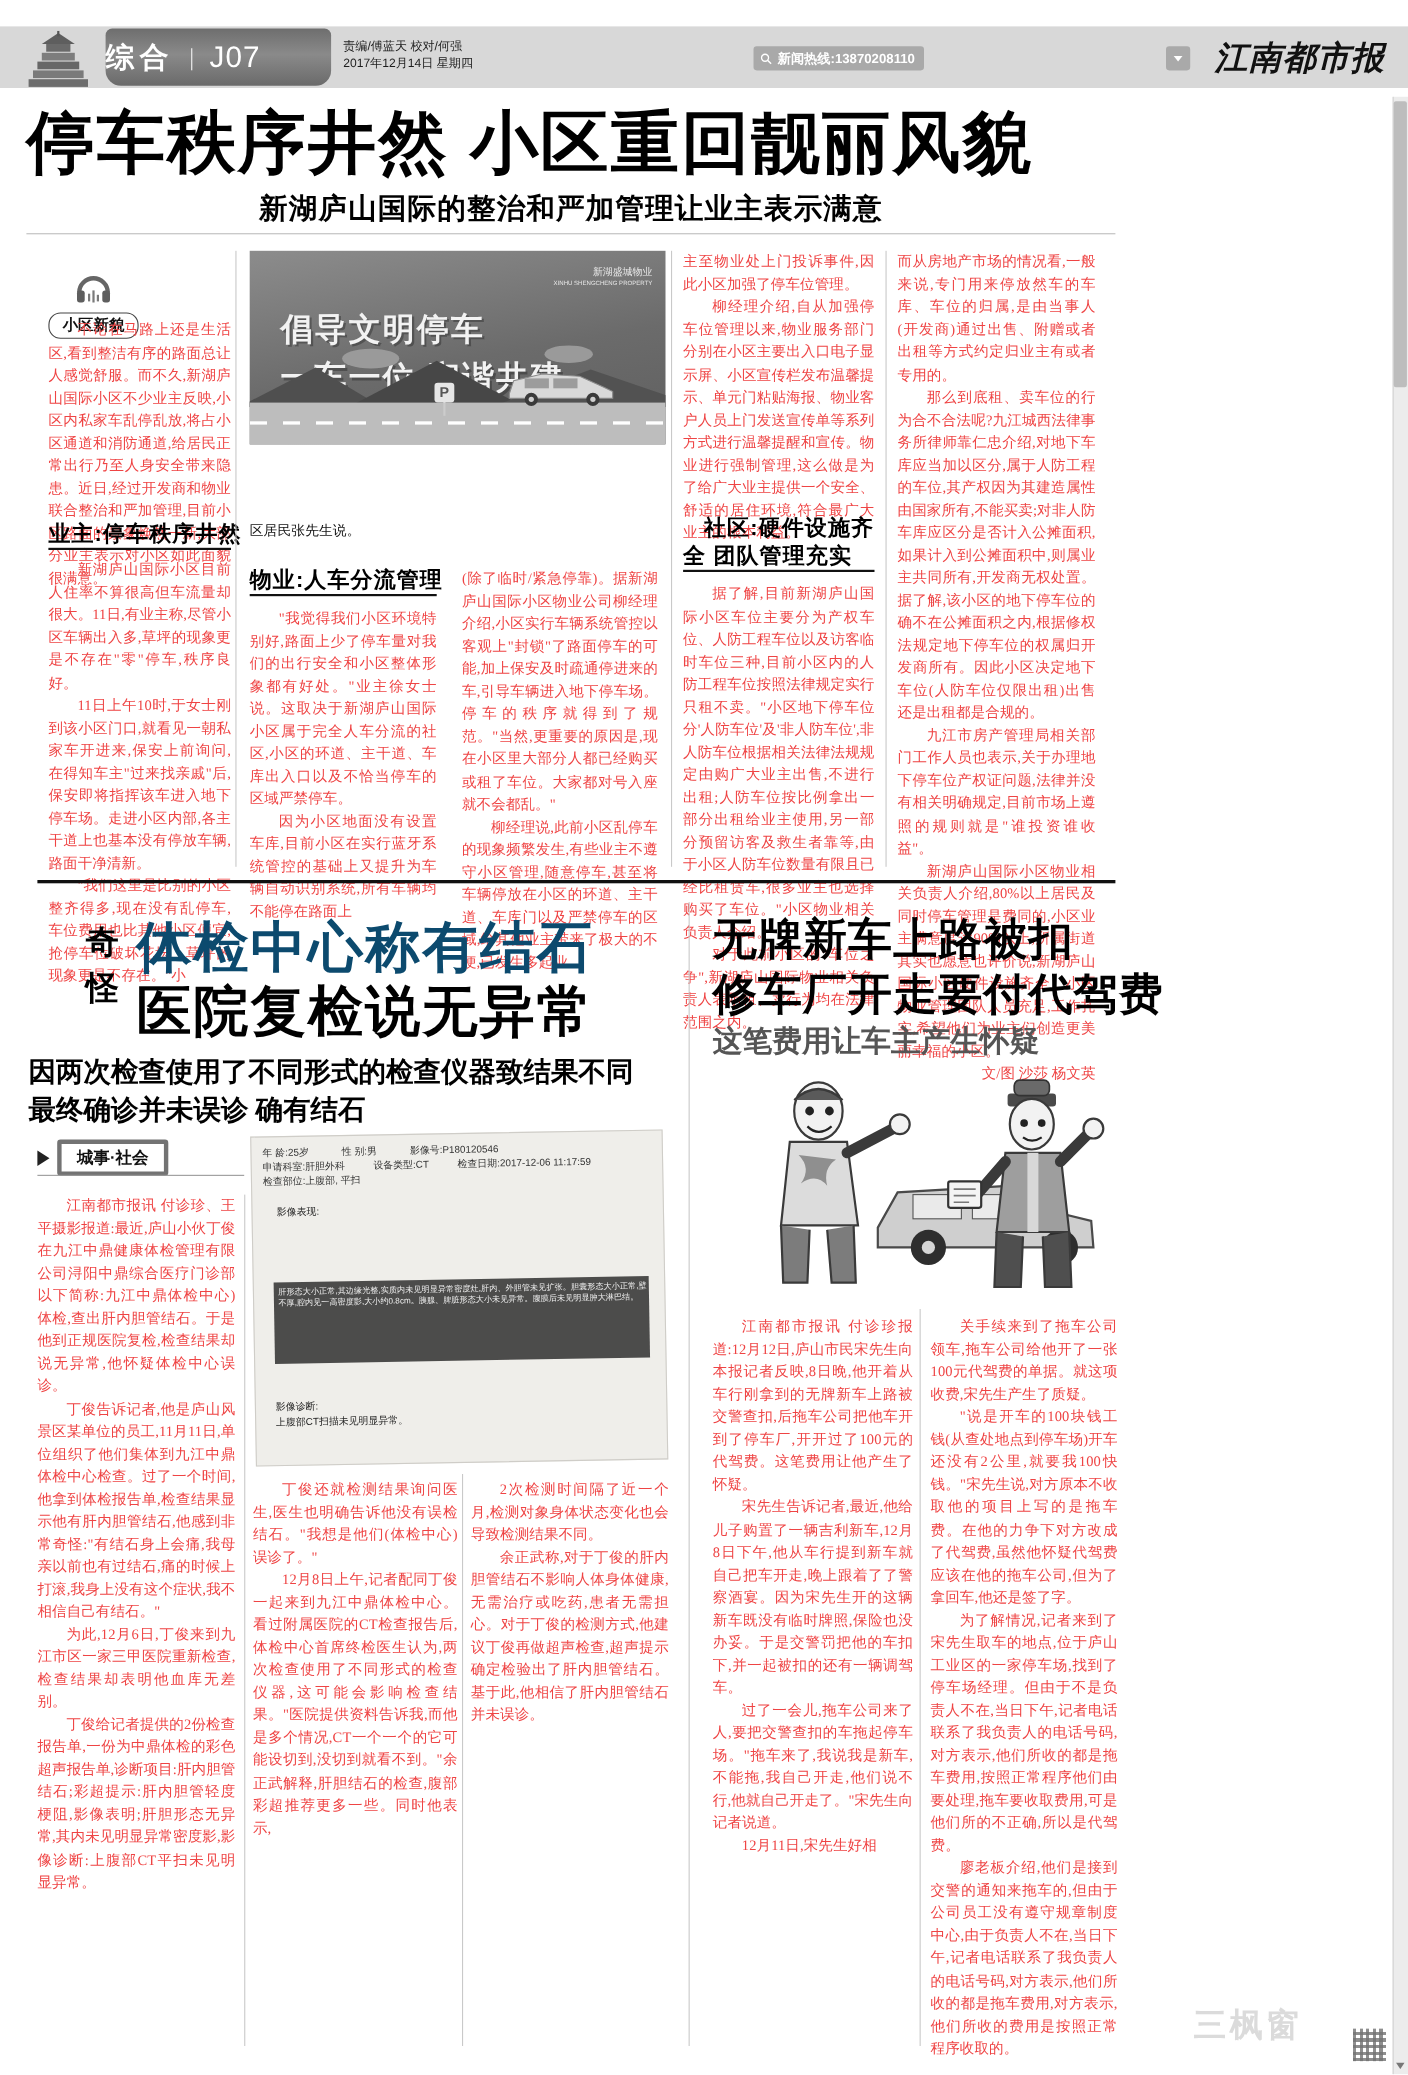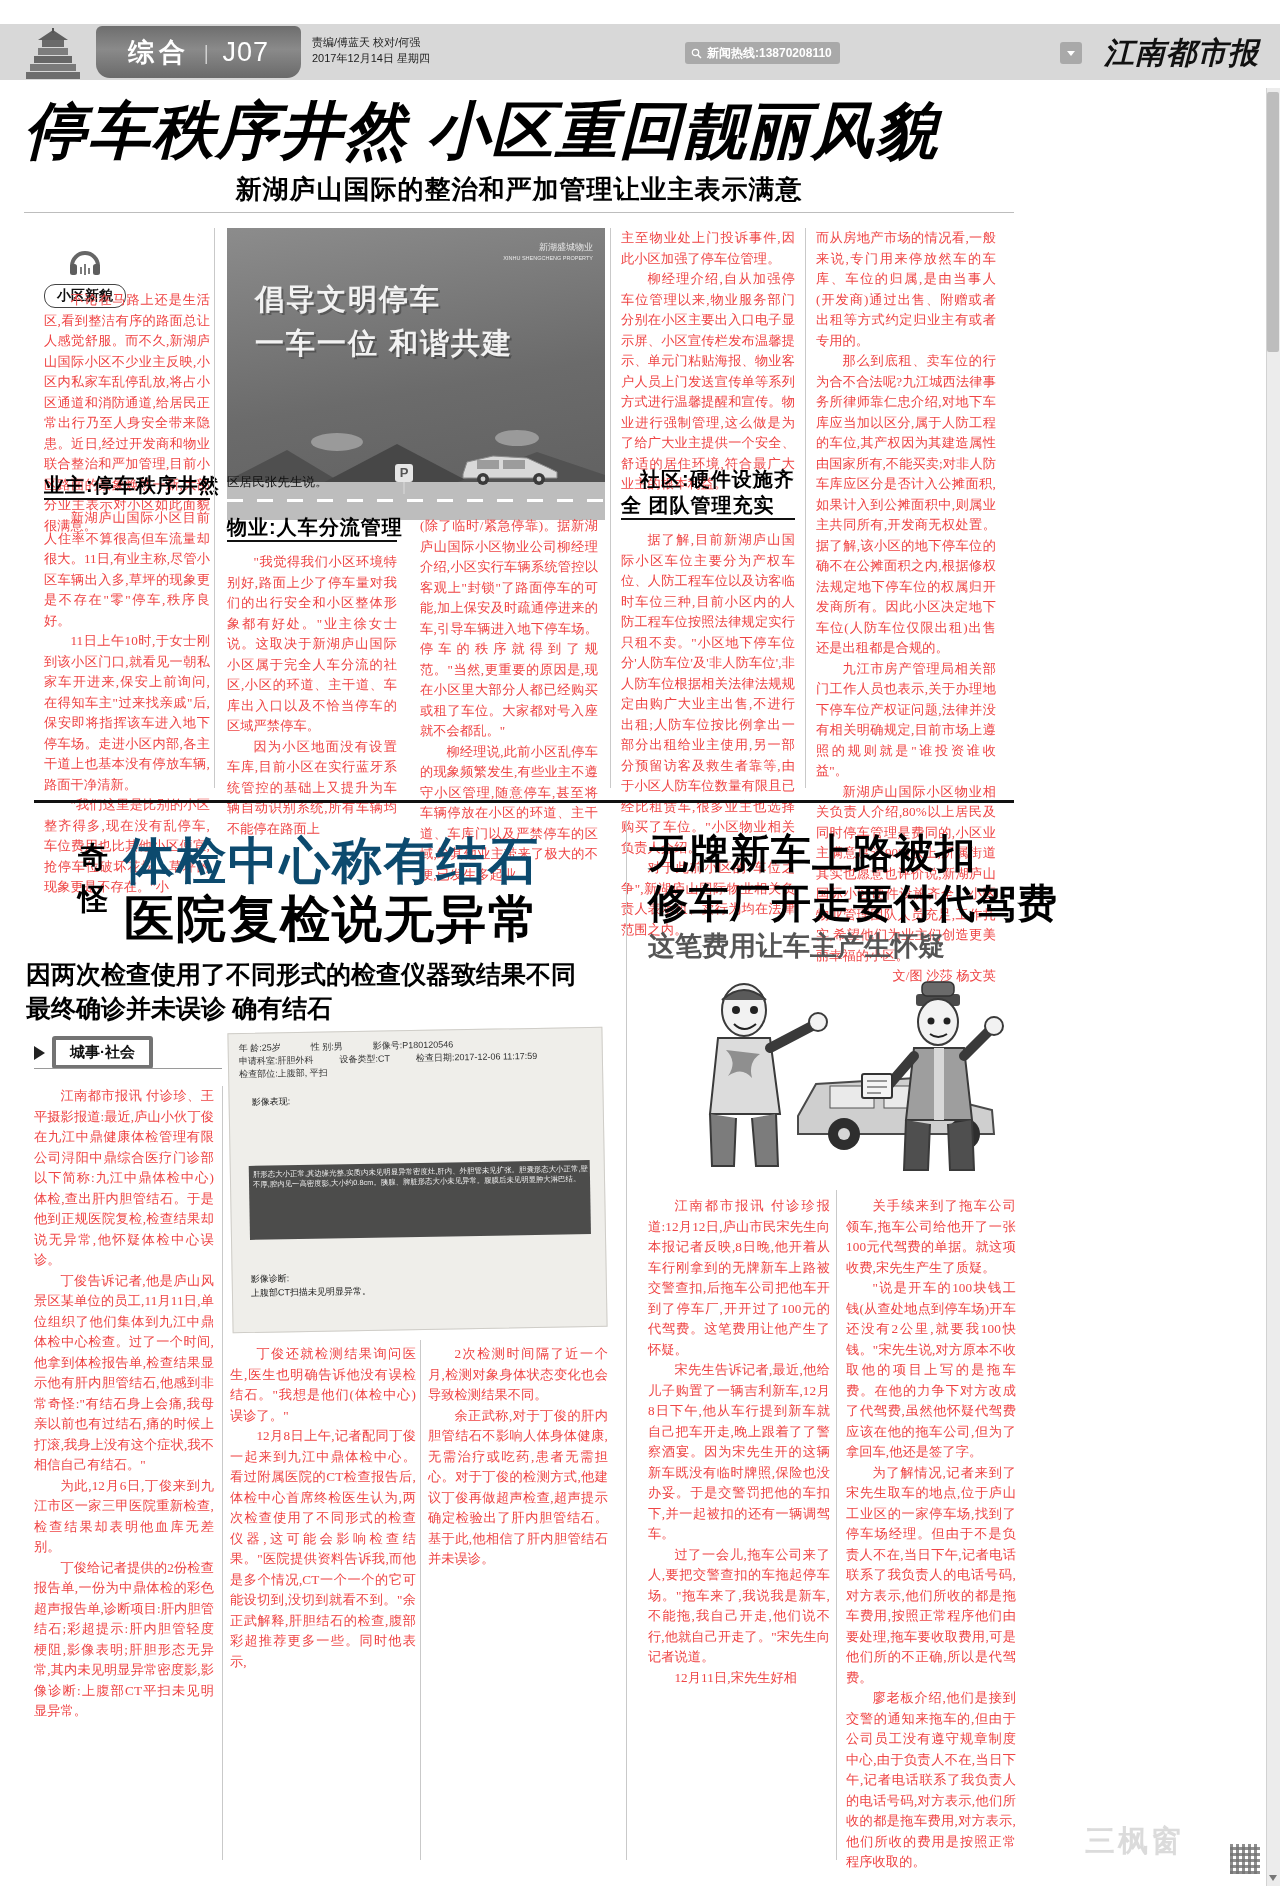--- a/index.html
+++ b/index.html
@@ -31,21 +31,20 @@
   }
   #section-pill {
     position: absolute;
     left: 96px; top: 26px;
     width: 205px; height: 52px;
     background: linear-gradient(180deg,#6e6e6e 0%, #8a8a8a 45%, #6a6a6a 100%);
     border-radius: 6px 6px 14px 14px;
     color: #ffffff;
     display: flex;
     align-items: center;
-    justify-content: center;
     gap: 14px;
   }
   #section-pill .sec-name {
     font-family: "Liberation Sans", sans-serif;
     font-size: 26px;
     font-weight: bold;
     letter-spacing: 5px;
   }
   #section-pill .sec-sep {
     font-size: 22px; color:#e6e6e6; font-weight: 300;
@@ -113,21 +112,20 @@
     position: absolute;
     left: 24px; top: 96px;
     width: 990px;
     font-family: "Liberation Sans", sans-serif;
     font-size: 62px;
     font-weight: bold;
     letter-spacing: 2px;
     color: #000;
     line-height: 70px;
     white-space: nowrap;
-    font-style: italic;
   }
   #subhead-main {
     position: absolute;
     left: 24px; top: 172px;
     width: 990px;
     text-align: center;
     font-family: "Liberation Serif", serif;
     font-size: 26px;
     font-weight: bold;
     letter-spacing: 1px;
@@ -188,21 +186,21 @@
   }
   .col p { margin: 0 0 0 0; text-indent: 2em; }
   .col p.noindent { text-indent: 0; }
   .byline { text-align: right; text-indent: 0; margin-top: 4px; }
   .caption { font-size: 12px; text-indent: 0; }
 
   
   #poster {
     position: absolute;
     left: 227px; top: 228px;
-    width: 378px; height: 292px;
+    width: 378px; height: 176px;
     background: linear-gradient(170deg,#8c8c8c 0%, #6b6b6b 55%, #5f5f5f 100%);
     overflow: hidden;
   }
   #poster .p-line1 {
     position: absolute; left: 28px; top: 52px;
     font-family: "Liberation Sans", sans-serif;
     font-size: 29px; font-weight: bold; color: #f2f2f2;
     letter-spacing: 2px;
     text-shadow: 2px 2px 0 rgba(0,0,0,.28);
   }

